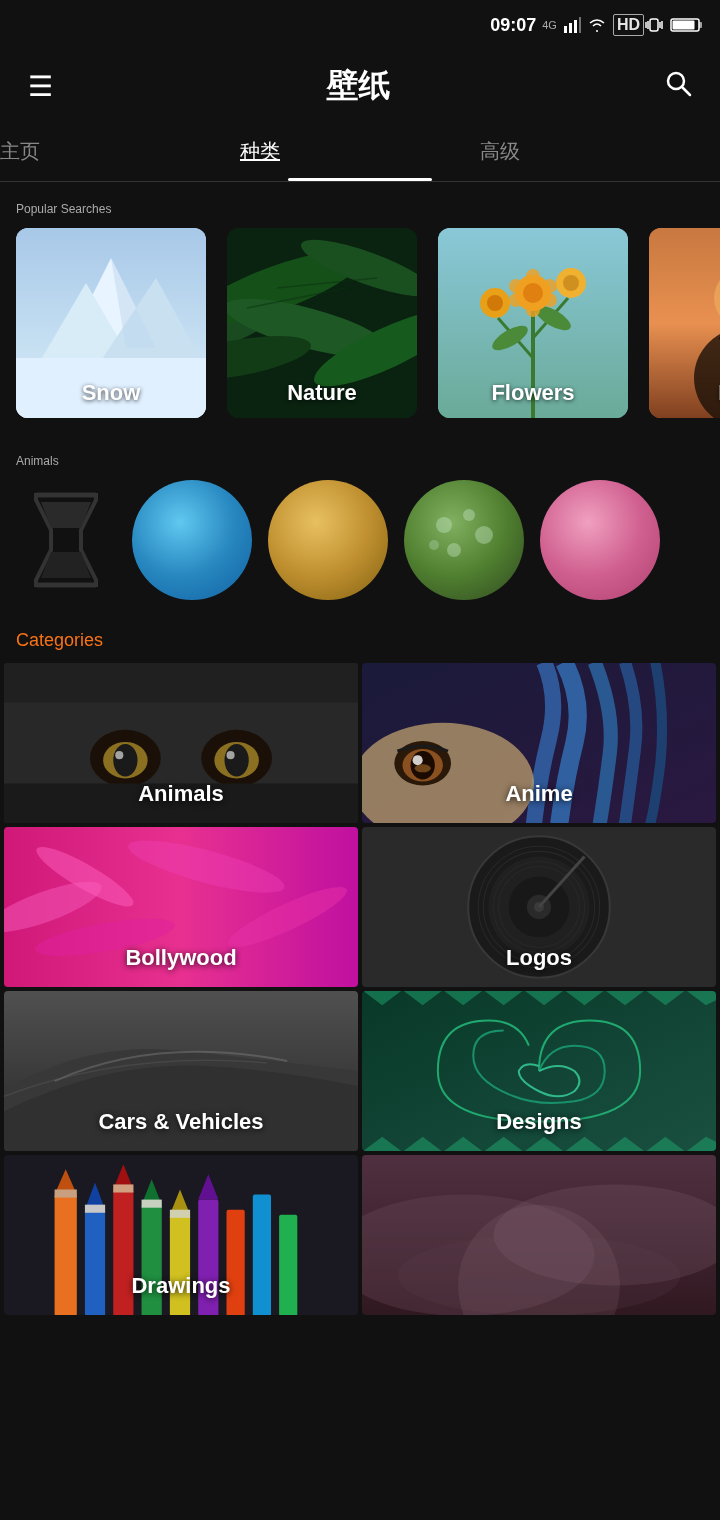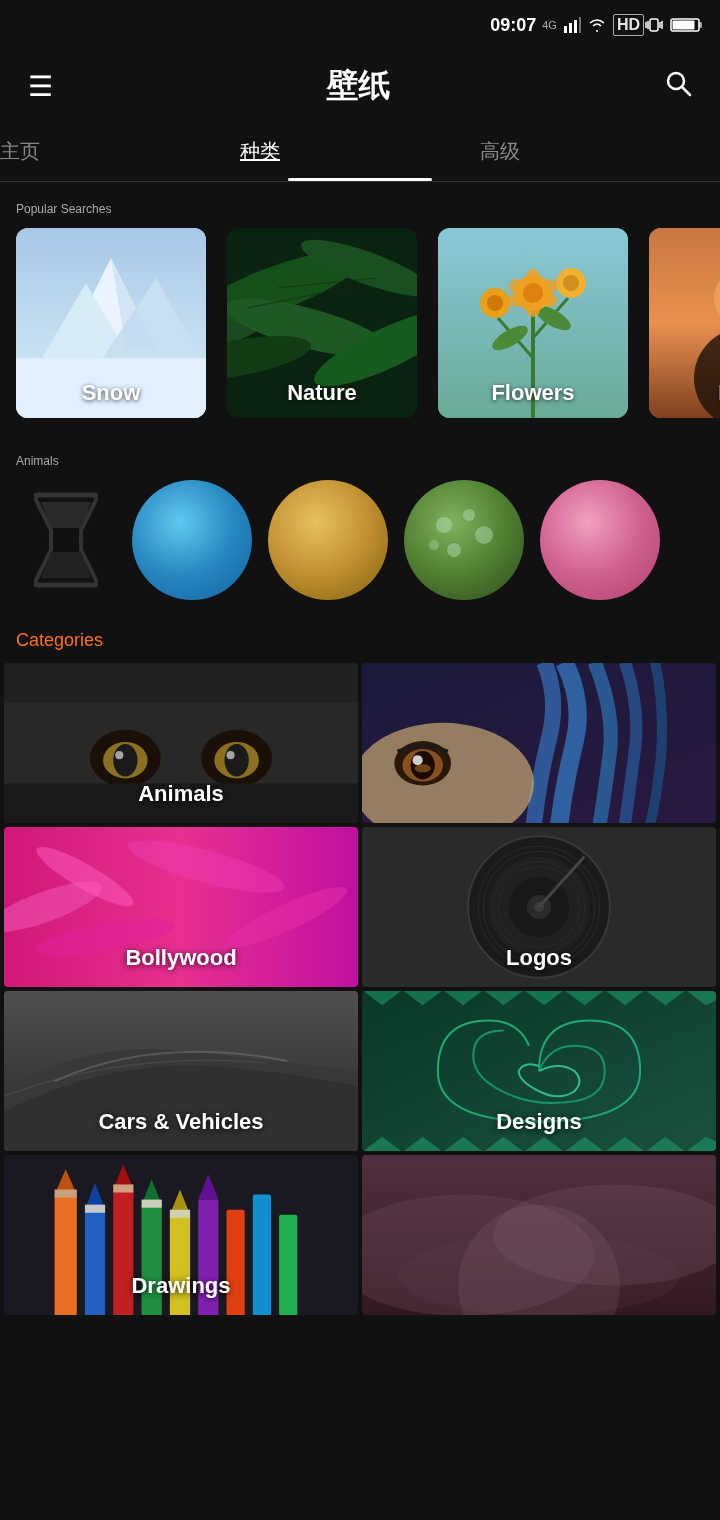--- a/index.html
+++ b/index.html
@@ -449,20 +449,21 @@
 
       <ellipse cx="60" cy="100" rx="28" ry="22" fill="#2a1808"></ellipse>
       <ellipse cx="60" cy="102" rx="20" ry="16" fill="#8a5020"></ellipse>
       <ellipse cx="60" cy="102" rx="12" ry="14" fill="#1a0a00"></ellipse>
       <circle cx="55" cy="97" r="5" fill="#fff" opacity="0.8"></circle>
 
       <ellipse cx="60" cy="105" rx="8" ry="4" fill="#c08030" opacity="0.5"></ellipse>
 
       <path d="M35,88 Q60,78 85,88" stroke="#1a1a1a" stroke-width="3" fill="none"></path>
     </svg>
+    <span class="cat-label">Anime</span>
   </div>
 
   <div class="category-card">
     <svg class="cat-bg" viewBox="0 0 350 160" preserveAspectRatio="xMidYMid slice">
       <defs>
         <linearGradient id="bollyGrad" x1="0" y1="0" x2="1" y2="0">
           <stop offset="0%" stop-color="#d01878"></stop>
           <stop offset="50%" stop-color="#e83090"></stop>
           <stop offset="100%" stop-color="#c010a0"></stop>
         </linearGradient>

